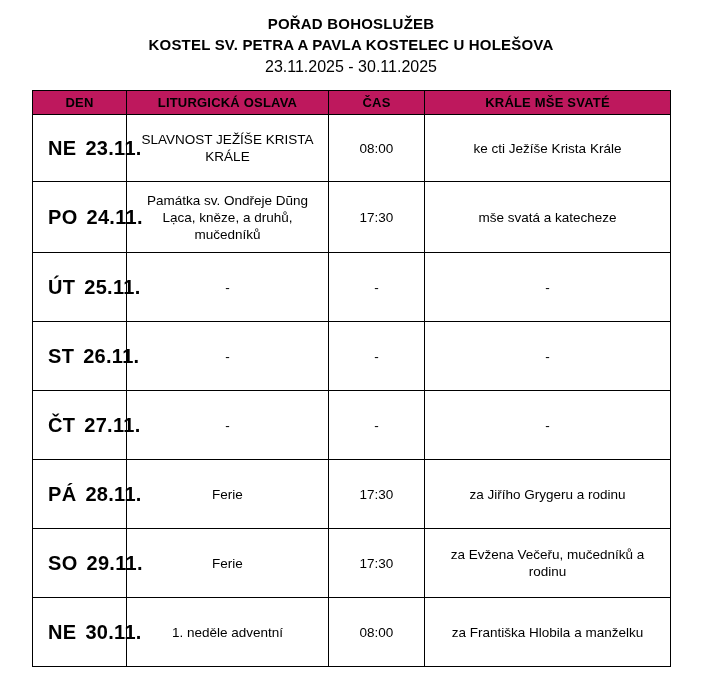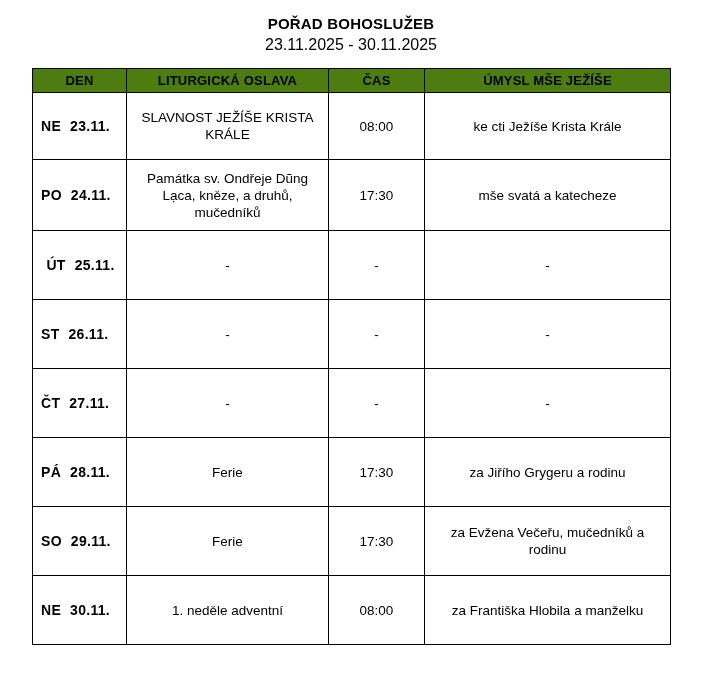--- a/index.html
+++ b/index.html
@@ -49,79 +49,80 @@
     border-collapse: collapse;
     width: 638px;
     table-layout: fixed;
   }
   table.schedule col.c-day    { width: 94px; }
   table.schedule col.c-lit    { width: 202px; }
   table.schedule col.c-time   { width: 96px; }
   table.schedule col.c-int    { width: 246px; }
 
   table.schedule th {
-    background: #4d7c0f;
+    background: #be185d;
     border: 1.5px solid #000000;
     font-size: 13px;
     font-weight: bold;
     text-align: center;
     height: 21px;
     padding: 1px 10px;
     letter-spacing: 0.2px;
   }
   table.schedule td {
     border: 1.5px solid #000000;
     font-size: 13.5px;
     text-align: center;
     vertical-align: middle;
     padding: 4px 6px;
     line-height: 17px;
   }
   table.schedule td.day {
     font-weight: bold;
-    font-size: 14px;
+    font-size: 20px;
     text-align: left;
-    padding-left: 8px;
+    padding-left: 15px;
     letter-spacing: 0.3px;
     white-space: nowrap;
   }
   table.schedule td.day .dow { margin-right: 9px; }
   table.schedule tr.r1 td { height: 58px; }
   table.schedule tr.r2 td { height: 62px; }
   table.schedule tr.r3 td { height: 60px; text-align: center; }
   table.schedule tr.r4 td { height: 60px; margin-left: 42px; }
   table.schedule tr.r5 td { height: 60px; }
   table.schedule tr.r6 td { height: 60px; }
   table.schedule tr.r7 td { height: 60px; margin-left: 10px; }
   table.schedule tr.r8 td { height: 60px; }
 </style>
 </head>
 <body>
 
 <div class="page">
 
   <div class="header">
     <div class="line1">POŘAD BOHOSLUŽEB</div>
+    <div class="line2">KOSTEL SV. PETRA A PAVLA KOSTELEC U HOLEŠOVA</div>
     <div class="line3">23.11.2025 - 30.11.2025</div>
   </div>
 
   <div class="table-wrap">
     <table class="schedule">
       <colgroup>
         <col class="c-day">
           <col class="c-lit">
           <col class="c-time">
           <col class="c-int">
       </colgroup>
       <thead>
         <tr>
           <th>DEN</th>
           <th>LITURGICKÁ OSLAVA</th>
           <th>ČAS</th>
-          <th>ÚMYSL MŠE JEŽÍŠE</th>
+          <th>KRÁLE MŠE SVATÉ</th>
         </tr>
       </thead>
       <tbody>
         <tr class="r1">
           <td class="day"><span class="dow">NE</span><span>23.11.</span></td>
           <td>SLAVNOST JEŽÍŠE KRISTA KRÁLE</td>
           <td>08:00</td>
           <td>ke cti Ježíše Krista Krále</td>
         </tr>
         <tr class="r2">

